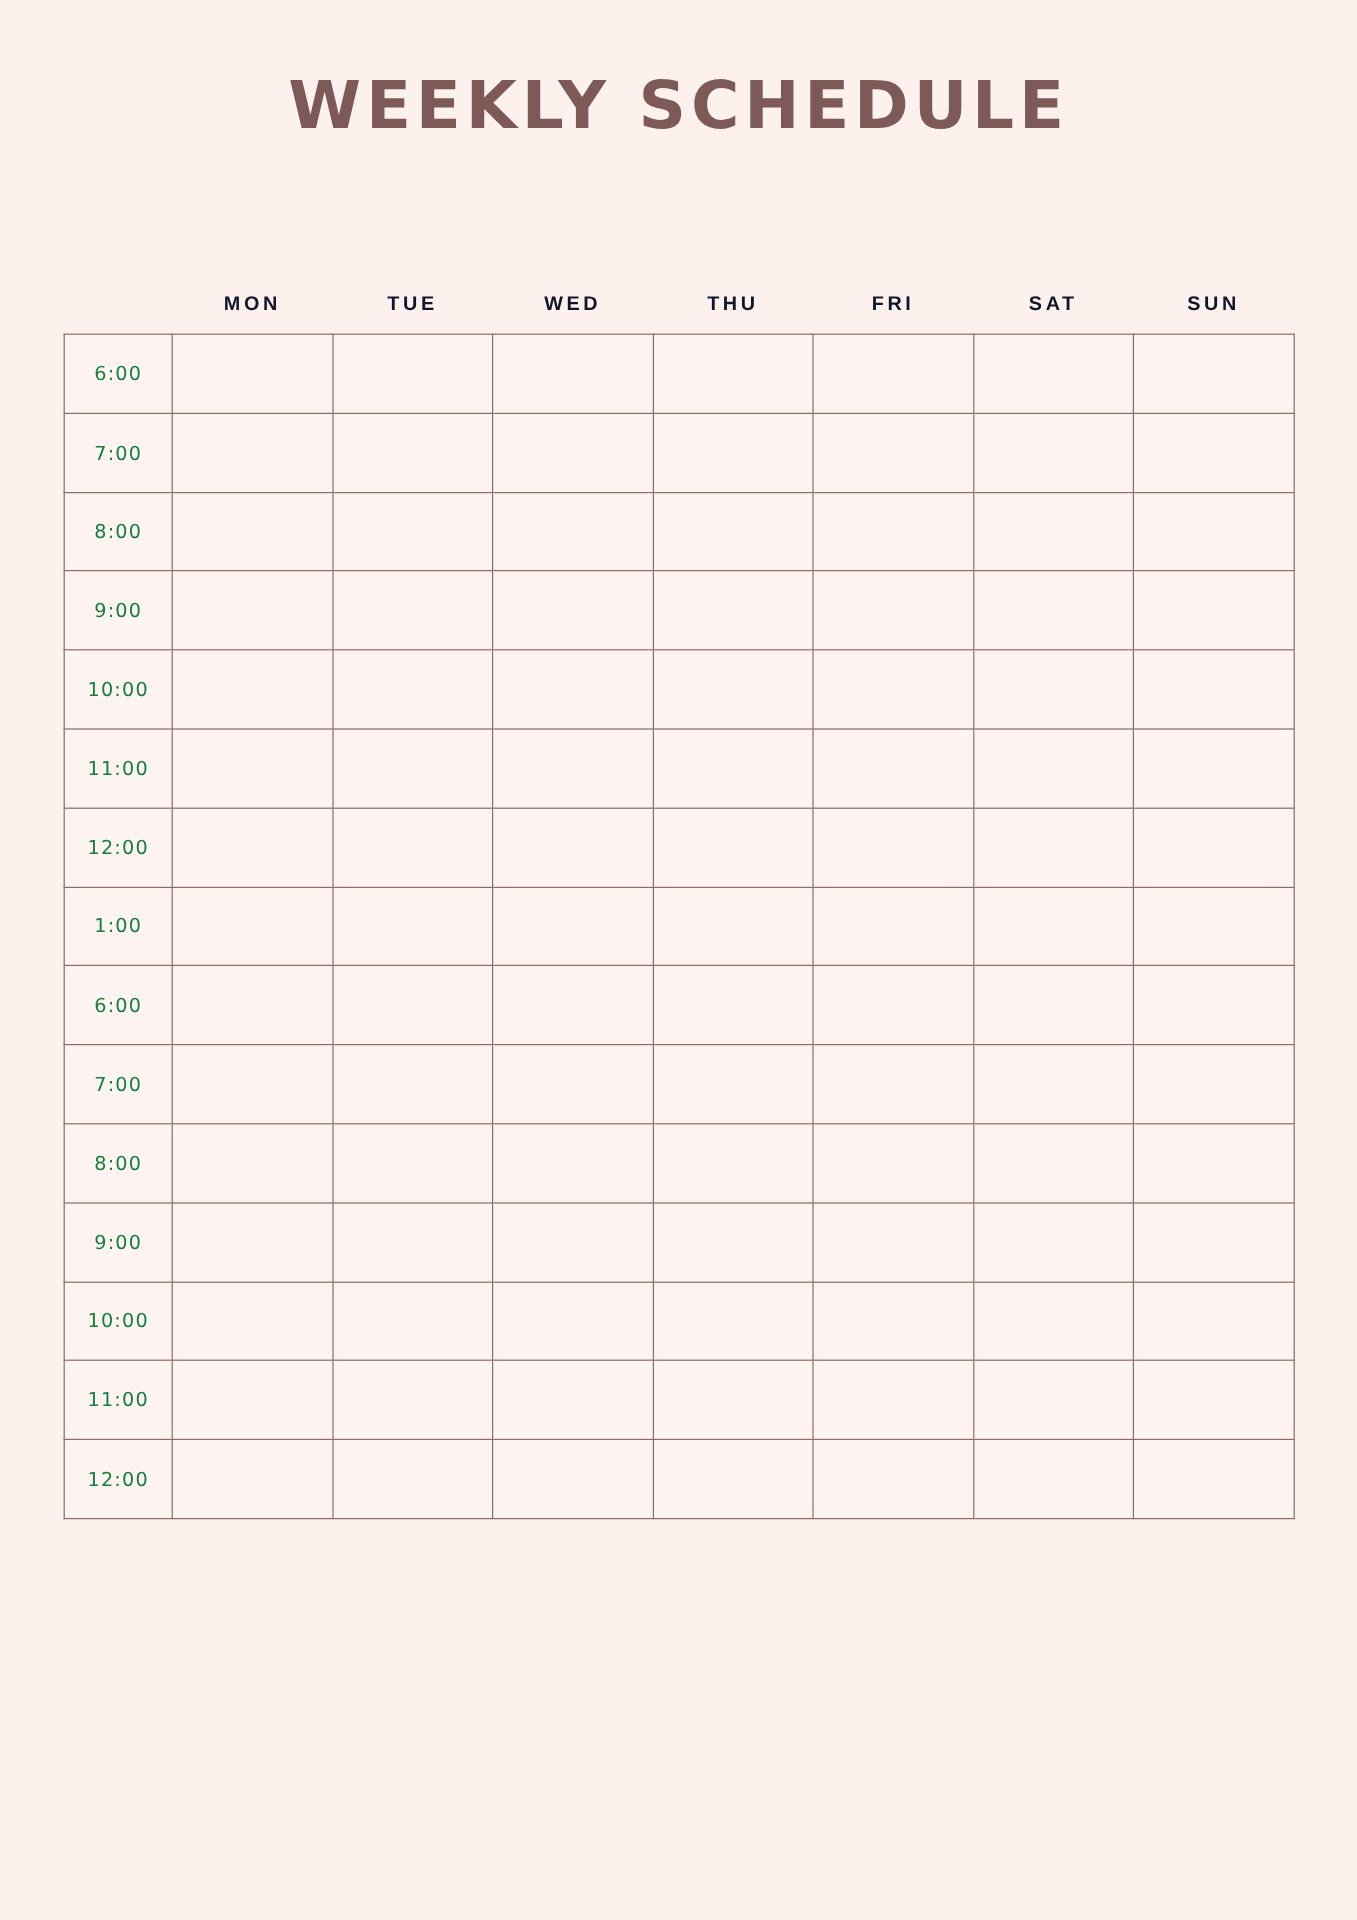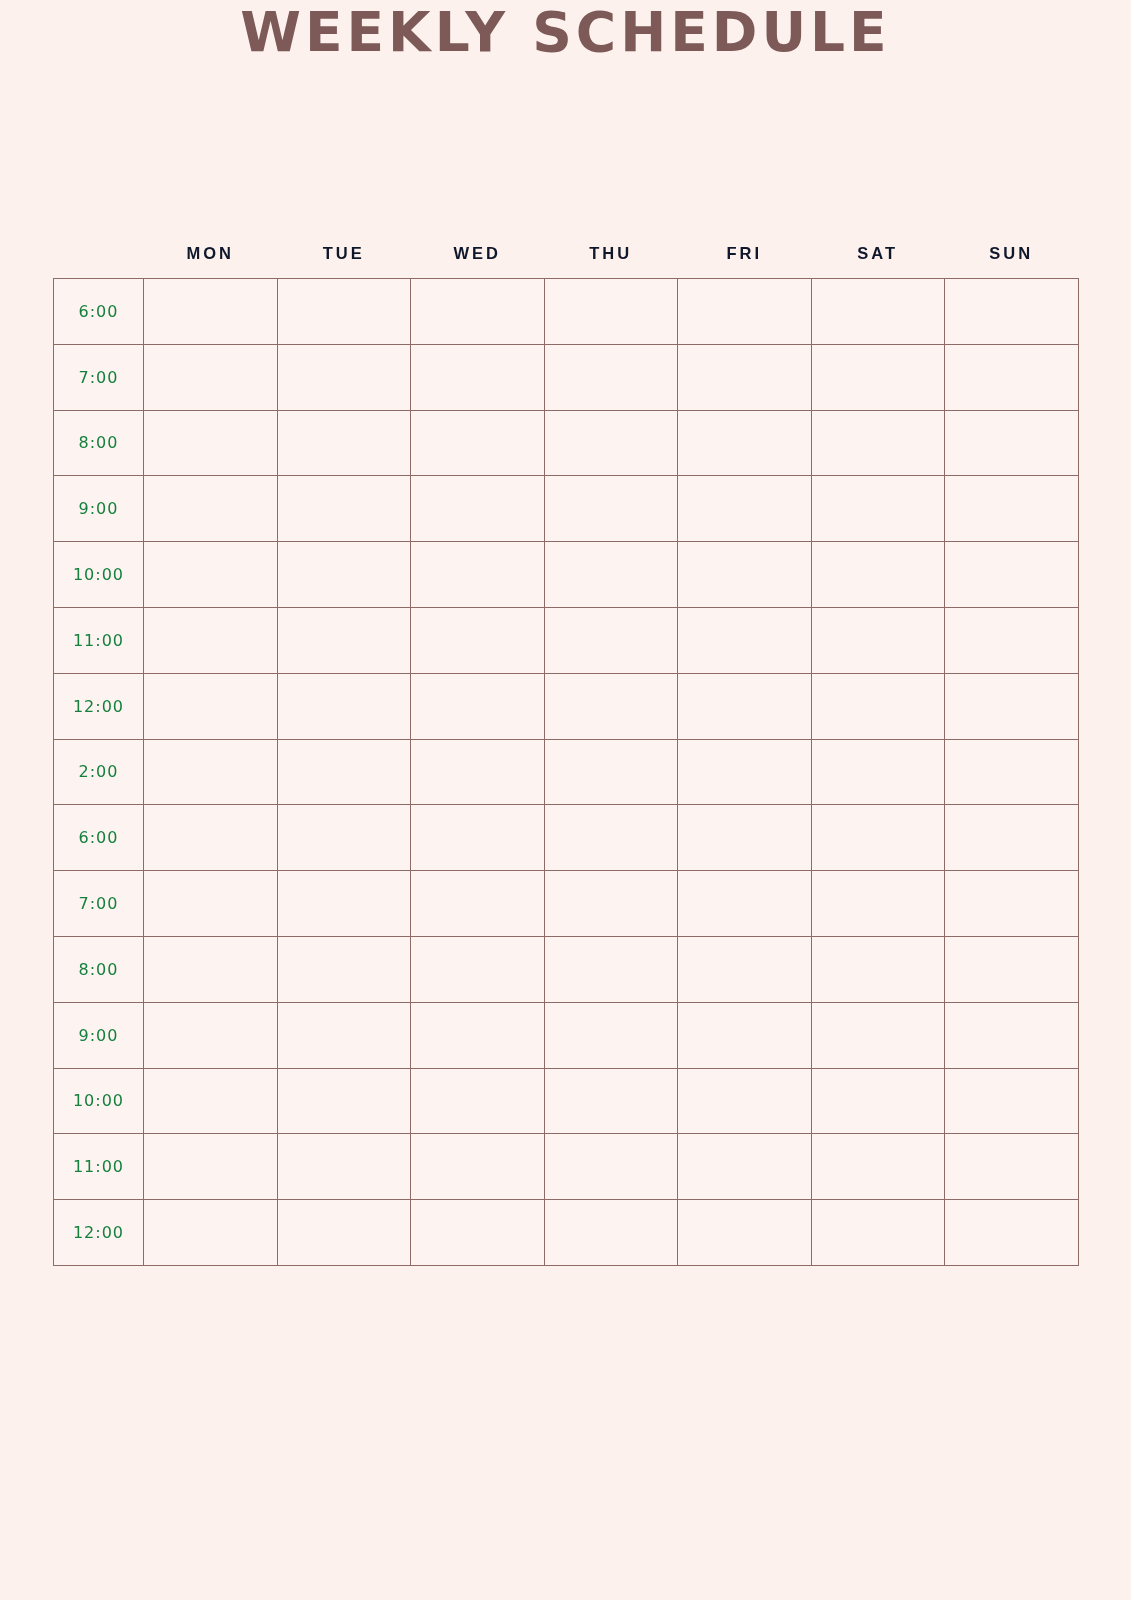--- a/index.html
+++ b/index.html
@@ -19,20 +19,21 @@
     height: 1600px;
     box-sizing: border-box;
   }
   .title {
     text-align: center;
     font-size: 55px;
     font-weight: 700;
     letter-spacing: 4px;
     color: #7d5a57;
     margin: 0;
+    padding-top: 56px;
     font-family: "DejaVu Sans", sans-serif;
   }
   .schedule-wrap {
     position: absolute;
     left: 53px;
     top: 228px;
     width: 1025px;
   }
   table.schedule {
     border-collapse: collapse;
@@ -170,21 +171,21 @@
             <td class="time-cell">12:00</td>
             <td></td>
             <td></td>
             <td></td>
             <td></td>
             <td></td>
             <td></td>
             <td></td>
           </tr>
           <tr>
-            <td class="time-cell">2:00</td>
+            <td class="time-cell">1:00</td>
             <td></td>
             <td></td>
             <td></td>
             <td></td>
             <td></td>
             <td></td>
             <td></td>
           </tr>
           <tr>
             <td class="time-cell">6:00</td>

